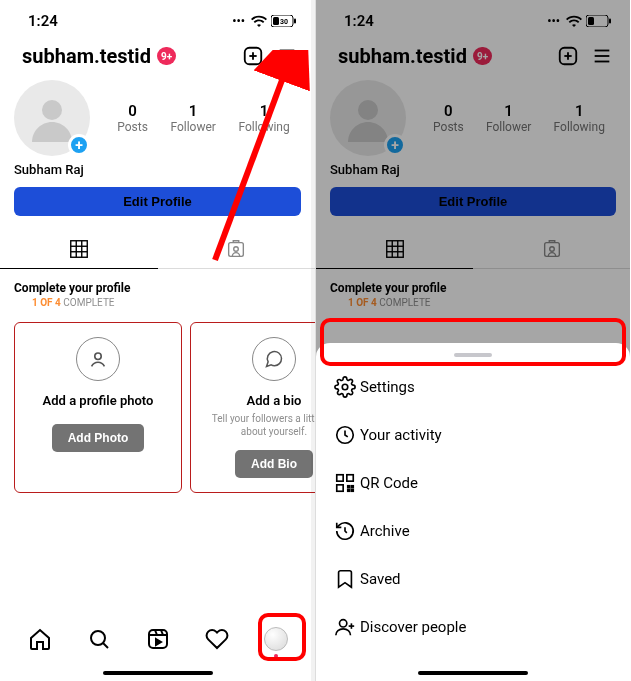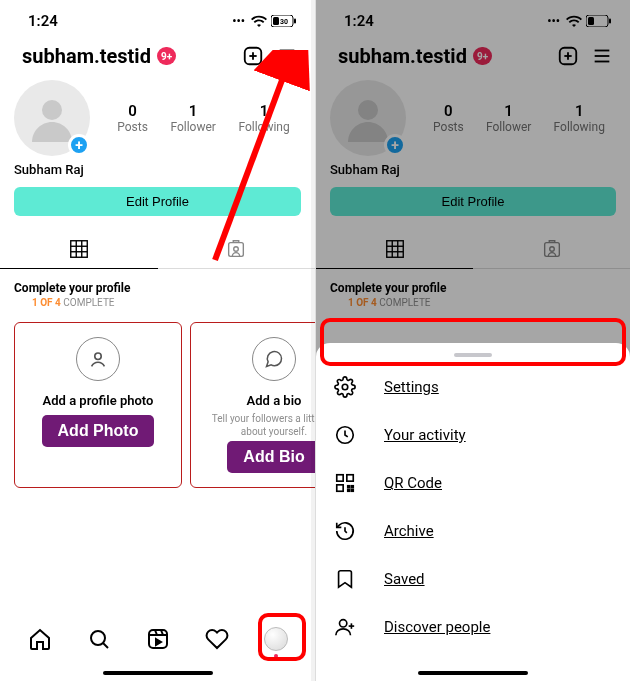--- a/index.html
+++ b/index.html
@@ -102,27 +102,27 @@
   }
   .stats { flex: 1; display: flex; justify-content: space-around; }
   .stat { text-align: center; }
   .stat-count { font-weight: 600; font-size: 15px; }
   .stat-label { font-size: 12px; color: #737373; }
 
   .display-name { padding: 0 14px; font-size: 13px; font-weight: 500; margin-top: 2px; }
 
   .edit-btn {
     margin: 10px 14px;
-    background: #5eead4;
+    background: #1d4ed8;
     border: none;
     border-radius: 6px;
     padding: 7px 0;
     width: calc(100% - 28px);
     font-size: 13px;
-    font-weight: 400;
+    font-weight: 700;
     text-align: center;
   }
 
   
   .tabs {
     display: flex;
     border-bottom: 1px solid #dbdbdb;
     margin-top: 4px;
   }
   .tab {
@@ -157,27 +157,27 @@
     width: 44px; height: 44px;
     border: 1.5px solid #888;
     border-radius: 50%;
     margin: 0 auto 12px auto;
     display: flex; align-items: center; justify-content: center;
   }
   .card-title { font-size: 13px; font-weight: 600; margin-bottom: 4px; }
   .card-desc { font-size: 10px; color: #8e8e8e; line-height: 1.3; min-height: 26px; }
   .card-btn {
     display: inline-block;
-    margin-top: 3px;
-    background: #701a75;
+    margin-top: 12px;
+    background: #737373;
     color: #fff;
     border: none;
     border-radius: 5px;
     padding: 7px 16px;
-    font-size: 16px;
+    font-size: 12px;
     font-weight: 600;
   }
 
   
   .bottom-nav {
     position: absolute;
     left: 0; right: 0; bottom: 0;
     height: 74px;
     display: flex;
     align-items: flex-start;
@@ -243,24 +243,23 @@
   }
   .sheet-handle {
     width: 38px; height: 4px;
     background: #c7c7cc;
     border-radius: 3px;
     margin: 2px auto 6px auto;
   }
   .menu-item {
     display: flex;
     align-items: center;
-    gap: 28px;
+    gap: 4px;
     padding: 13px 18px;
     font-size: 15px;
-    text-decoration: underline;
   }
   .menu-icon {
     width: 22px; height: 22px;
     display: flex; align-items: center; justify-content: center;
     flex-shrink: 0;
   }
   .sheet .home-indicator { bottom: 6px; }
 
   
   .edge-scrim {

